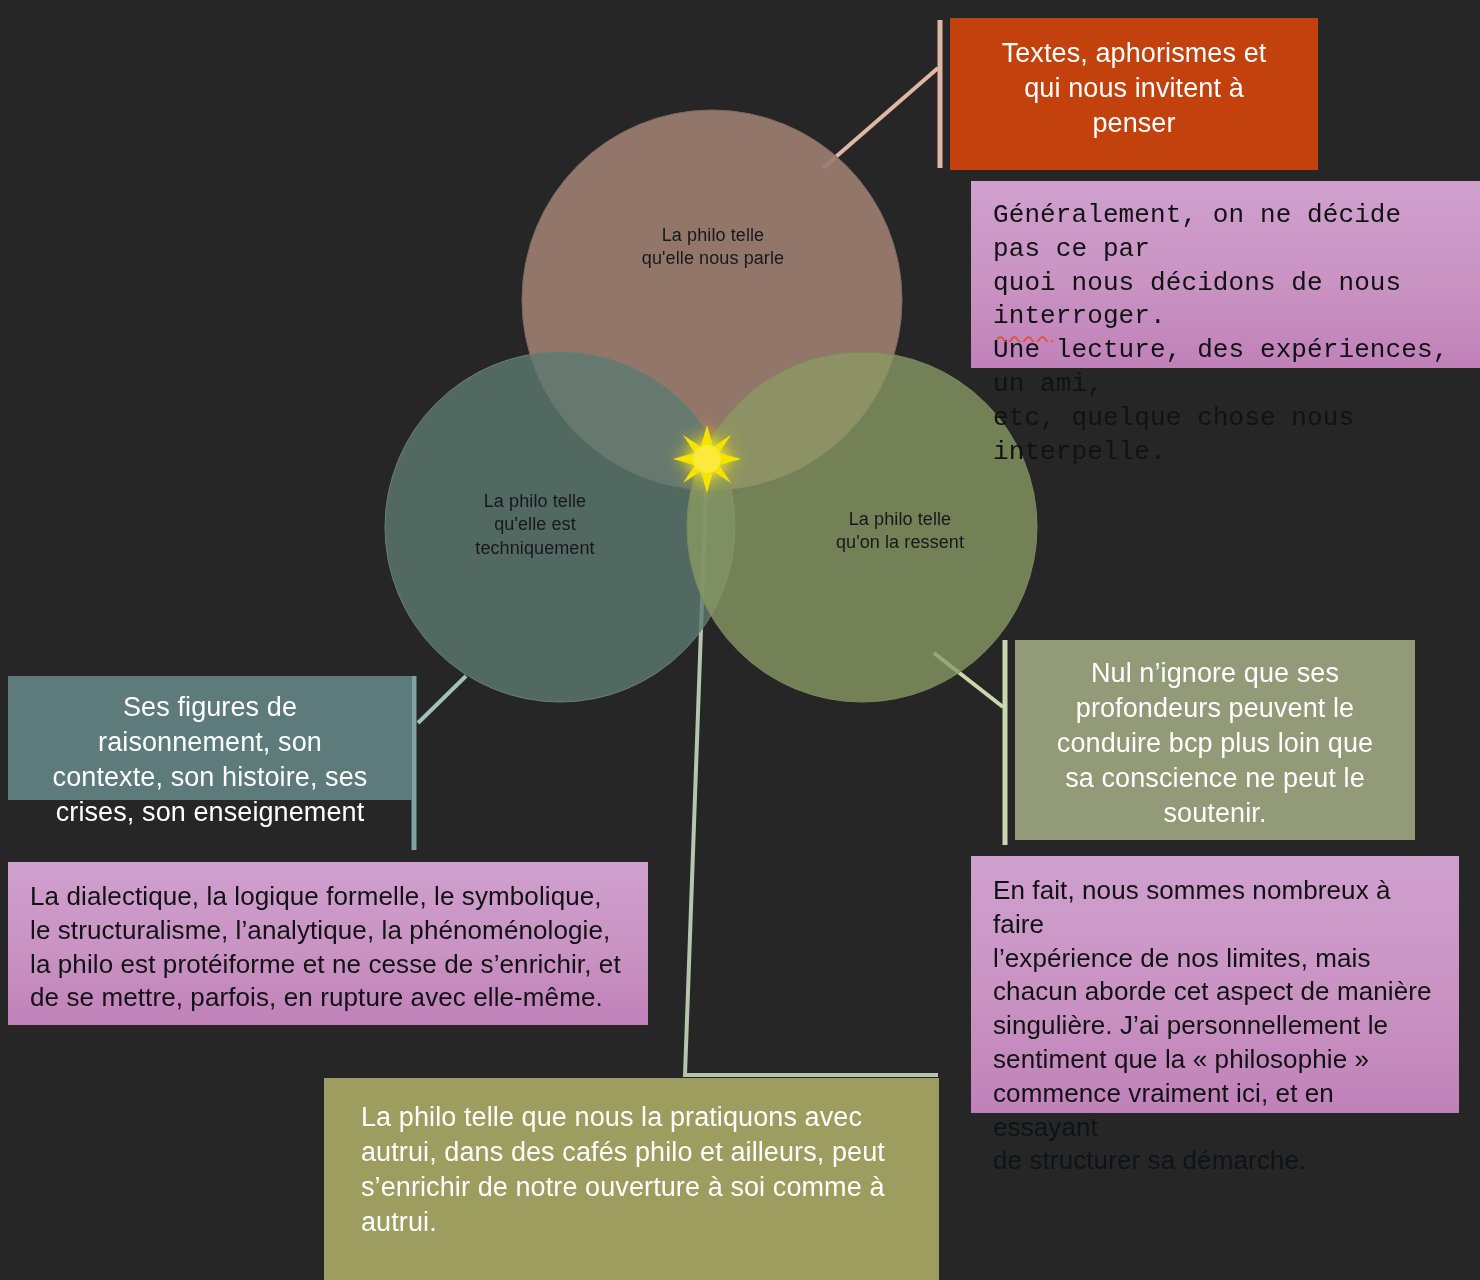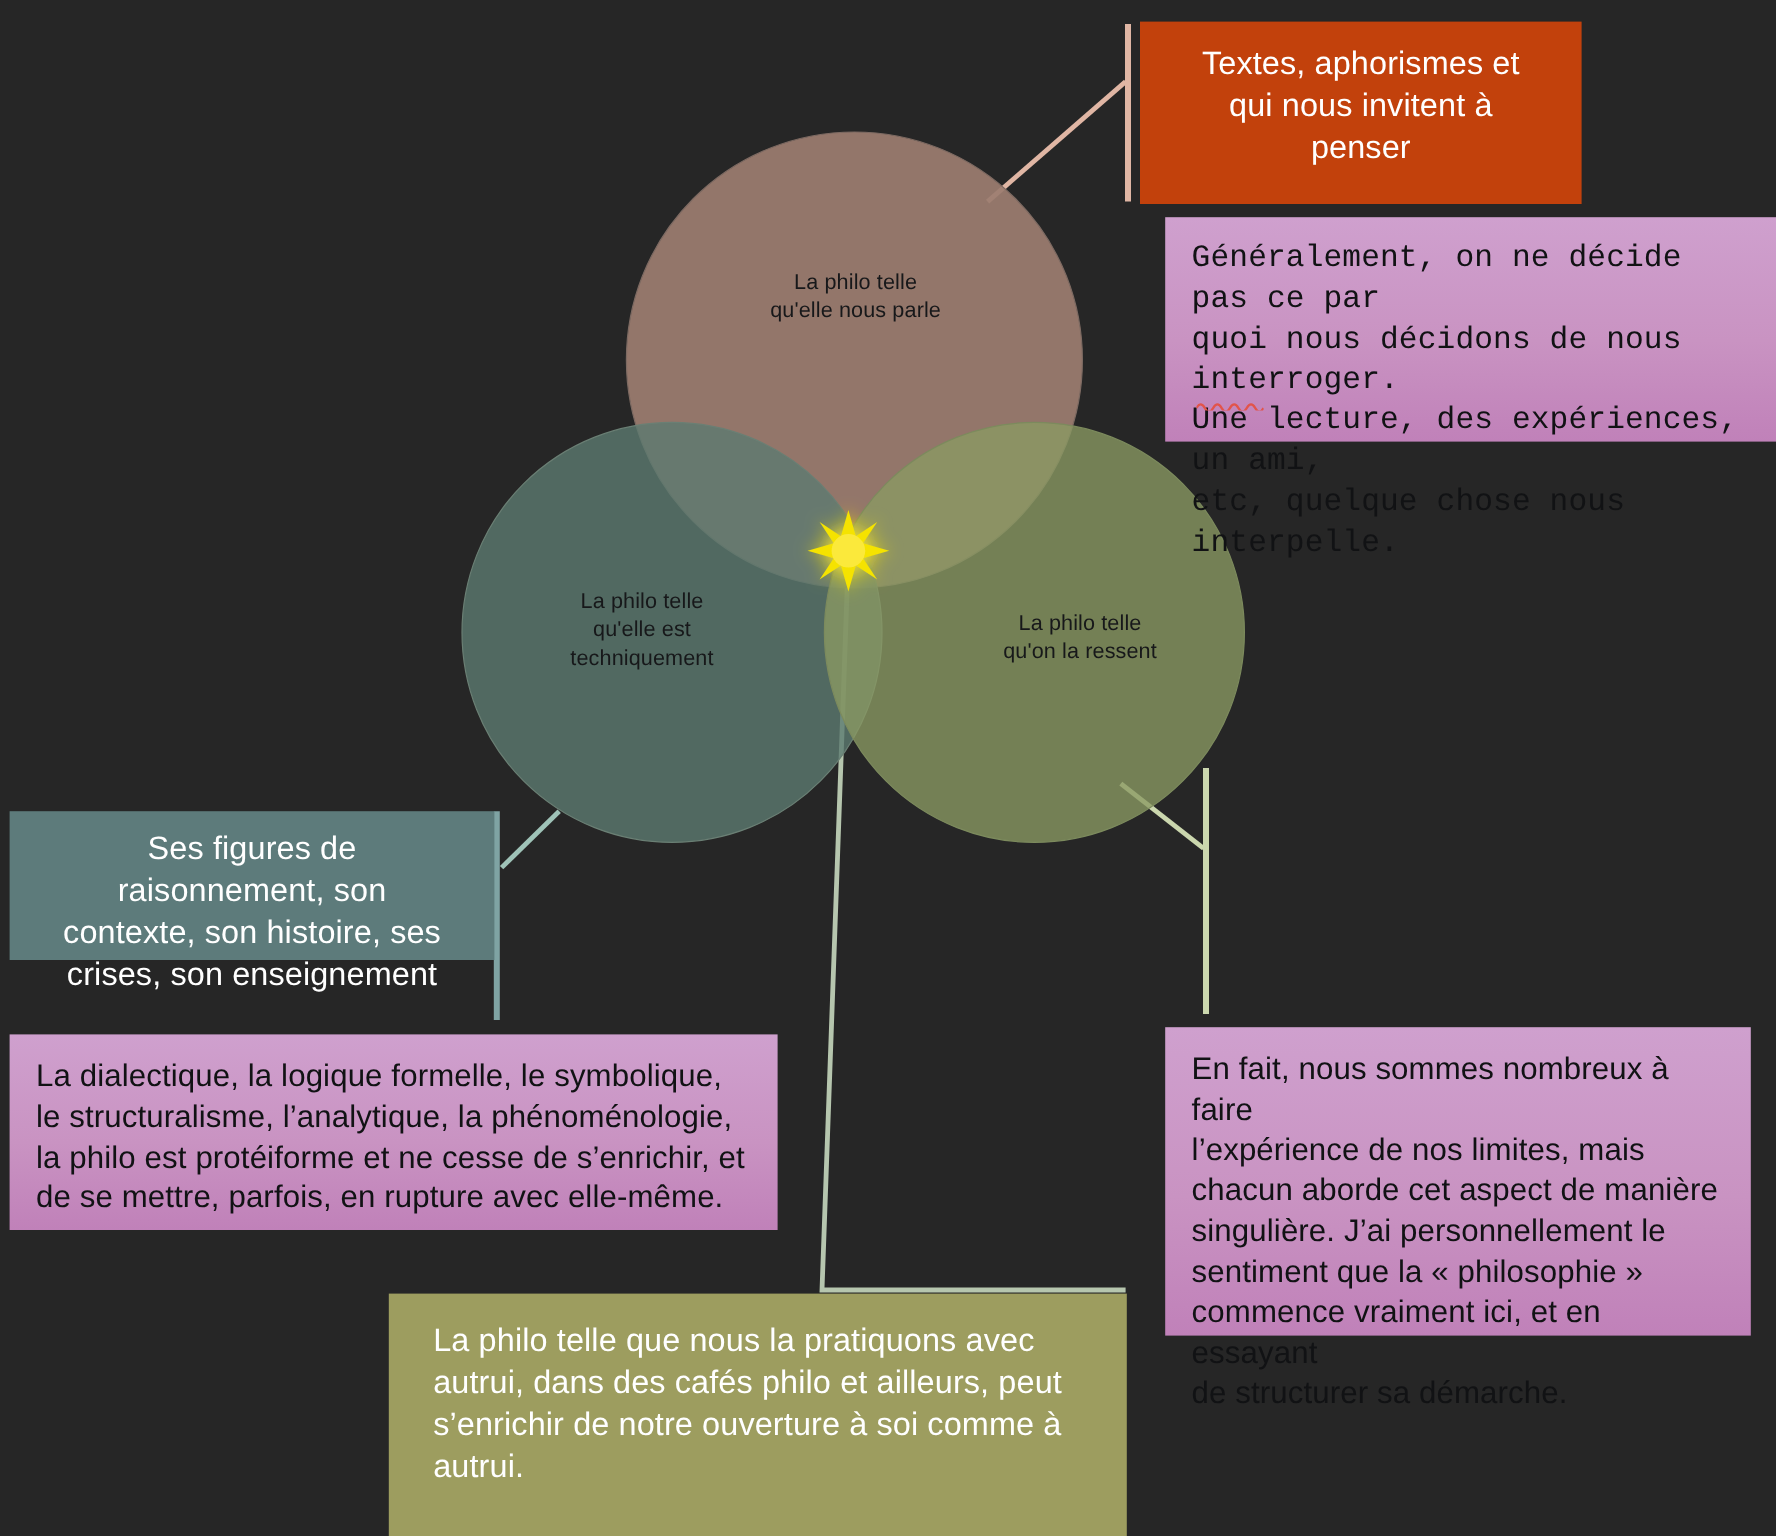--- a/index.html
+++ b/index.html
@@ -161,20 +161,25 @@
   <div class="box teal" id="box-left-teal">Ses figures de
 raisonnement, son
 contexte, son histoire, ses
 crises, son enseignement</div>
 
   <div class="box violet" id="box-left-violet">La dialectique, la logique formelle, le symbolique,
 le structuralisme, l’analytique, la phénoménologie,
 la philo est protéiforme et ne cesse de s’enrichir, et
 de se mettre, parfois, en rupture avec elle-même.</div>
 
+  <div class="box olive" id="box-right-olive">Nul n’ignore que ses
+profondeurs peuvent le
+conduire bcp plus loin que
+sa conscience ne peut le
+soutenir.</div>
 
   <div class="box violet" id="box-right-violet">En fait, nous sommes nombreux à faire
 l’expérience de nos limites, mais
 chacun aborde cet aspect de manière
 singulière. J’ai personnellement le
 sentiment que la « philosophie »
 commence vraiment ici, et en essayant
 de structurer sa démarche.</div>
 
   <div class="box olive-dark" id="box-bottom">La philo telle que nous la pratiquons avec

